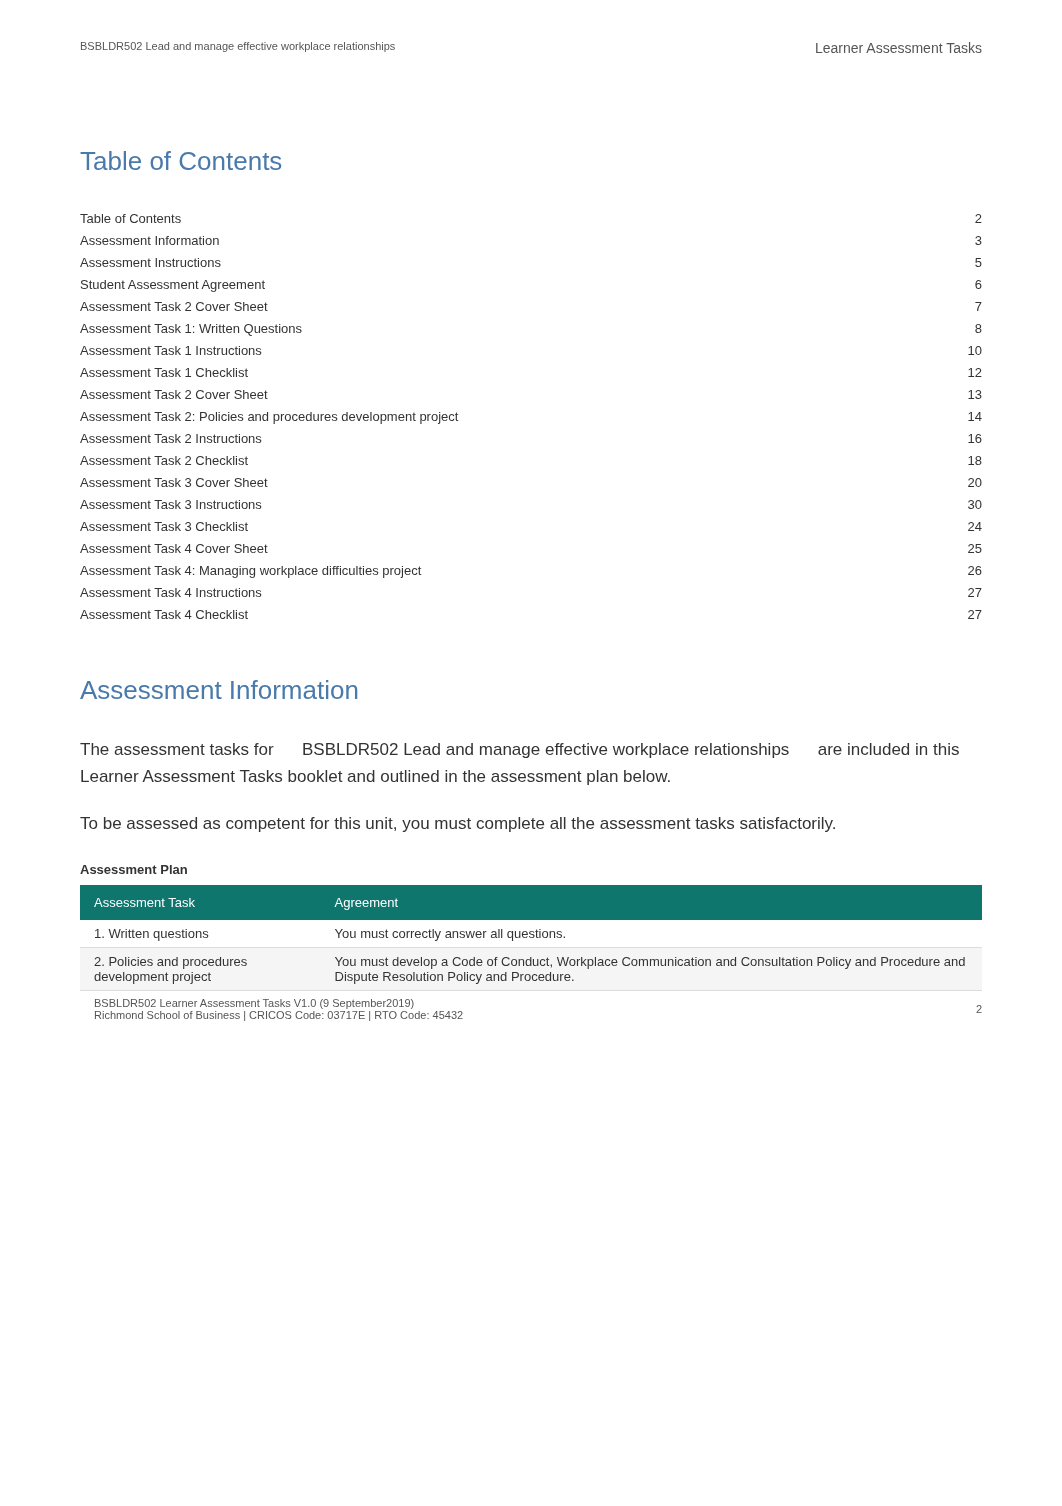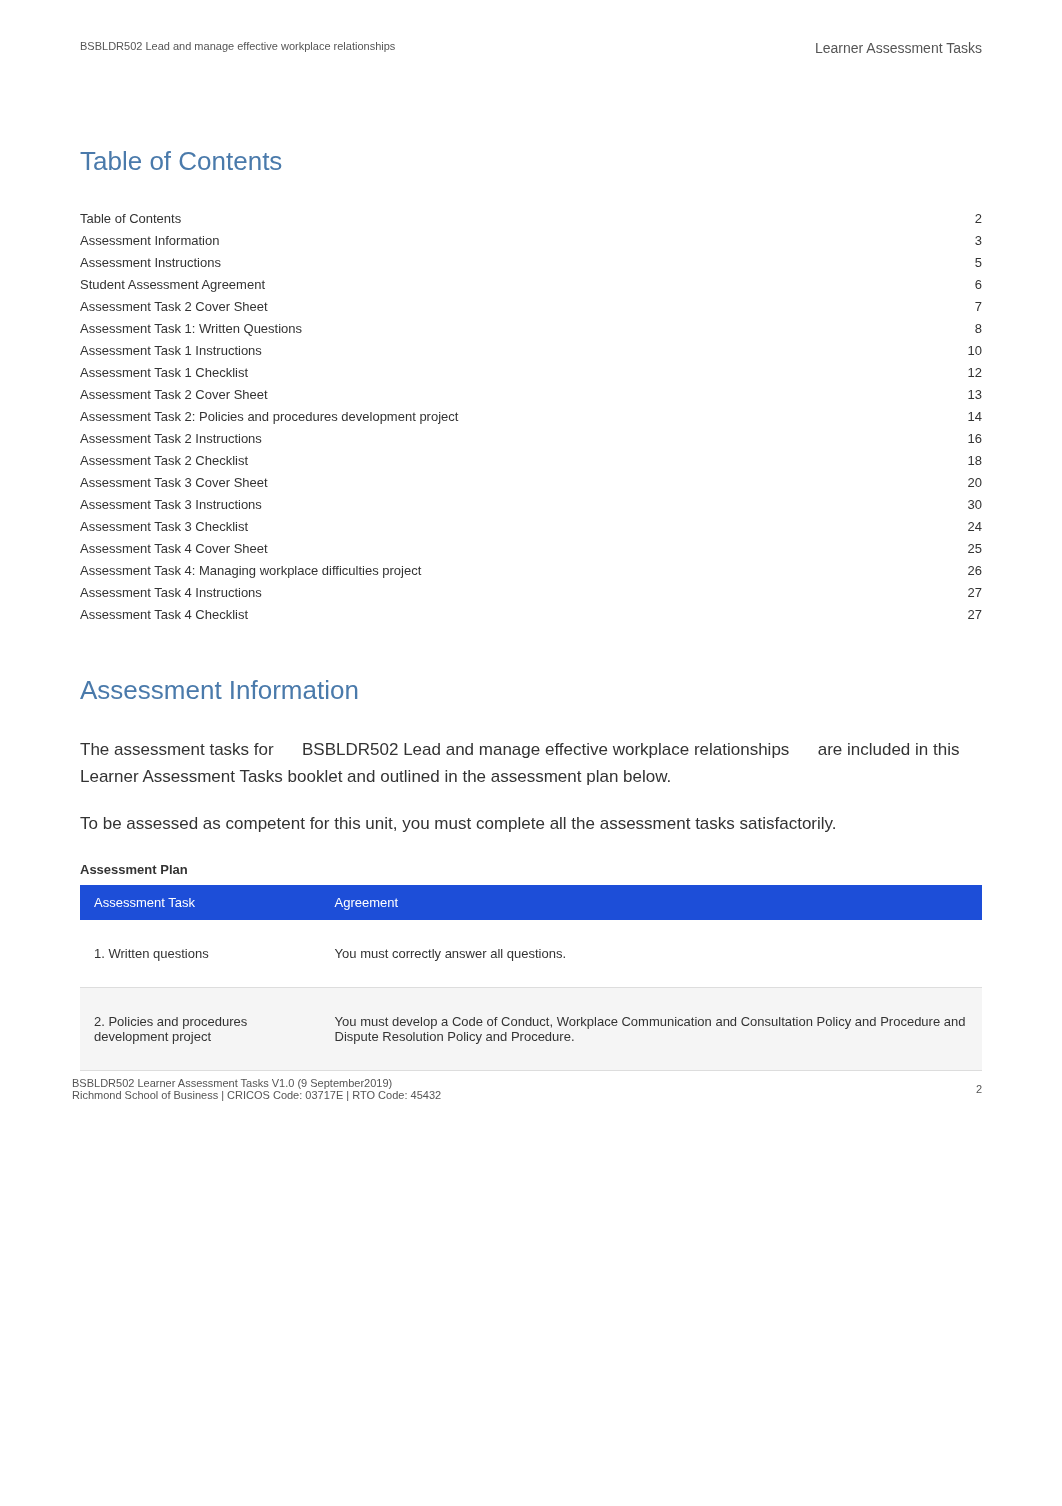--- a/index.html
+++ b/index.html
@@ -97,48 +97,48 @@
       margin-bottom: 8px;
       margin-top: 24px;
     }
 
     .assessment-plan-table {
       width: 100%;
       border-collapse: collapse;
     }
 
     .assessment-plan-table thead tr th {
-      background: #1d4ed8;
+      background: #0f766e;
       color: #fff;
       padding: 10px 14px;
       font-size: 13px;
       font-weight: normal;
       text-align: left;
     }
 
     .assessment-plan-table tbody tr {
       border-bottom: 1px solid #ddd;
     }
 
     .assessment-plan-table tbody tr td {
-      padding: 26px 14px;
+      padding: 6px 14px;
       font-size: 13px;
       color: #333;
       vertical-align: top;
     }
 
     .assessment-plan-table tbody tr:nth-child(even) {
       background: #f5f5f5;
     }
 
     
     .page-footer {
       position: absolute;
       bottom: 30px;
-      left: 72px;
+      left: 94px;
       right: 80px;
       display: flex;
       justify-content: space-between;
       align-items: center;
       font-size: 11px;
       color: #555;
     }
 
     .page-footer .footer-right {
       font-size: 11px;

